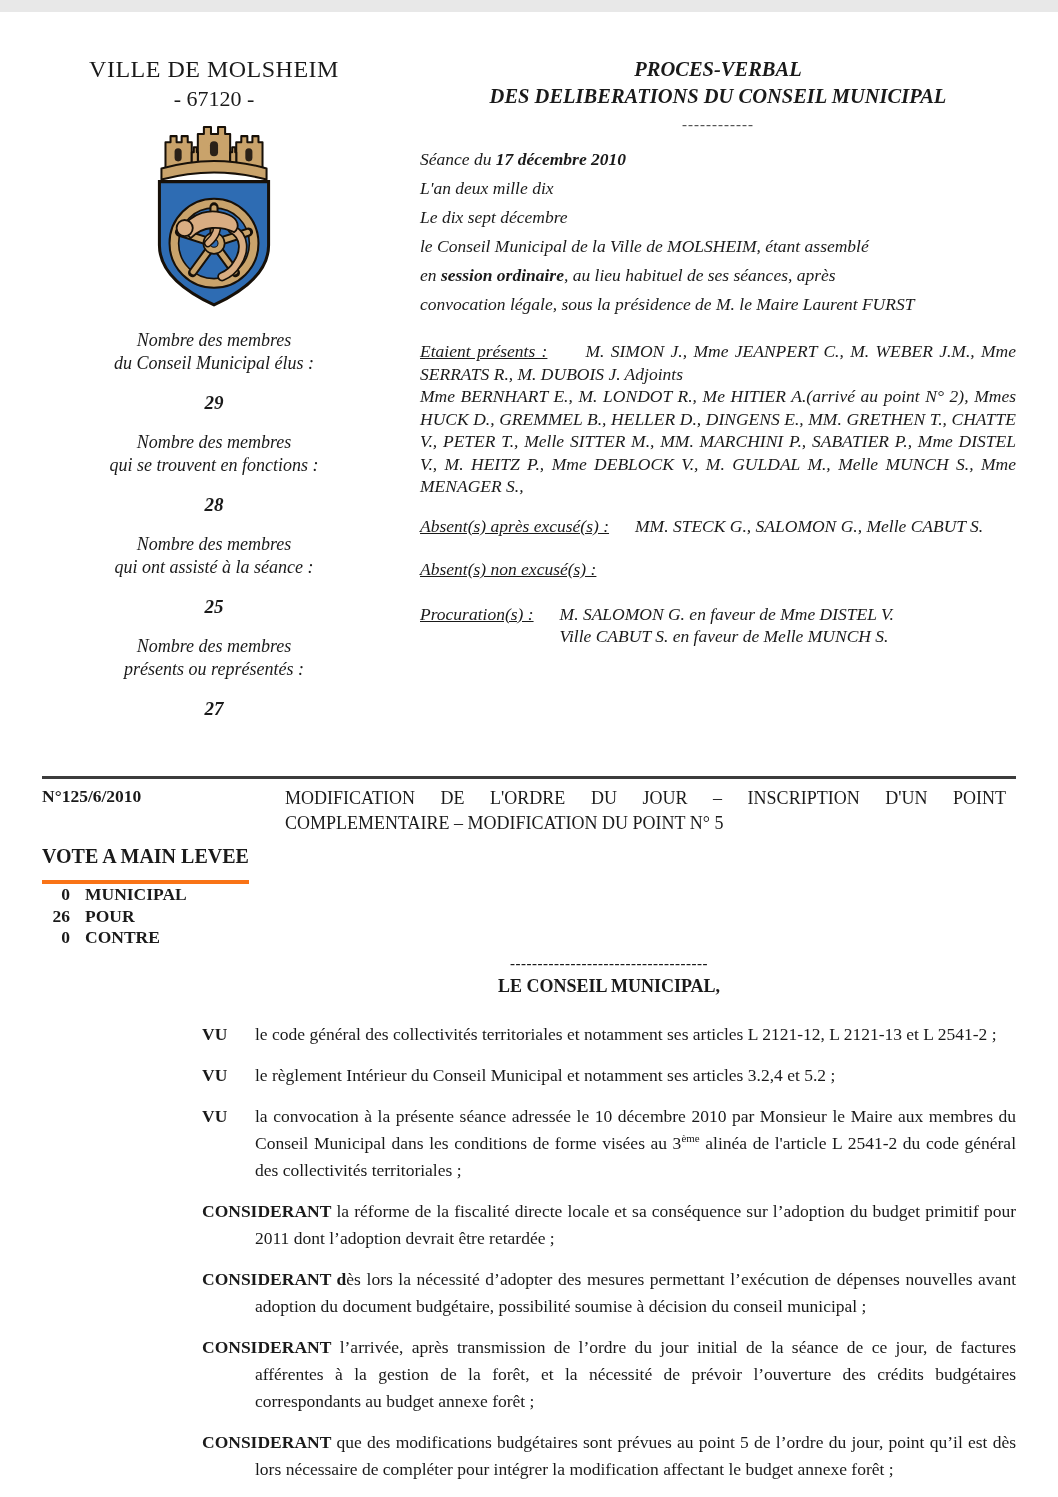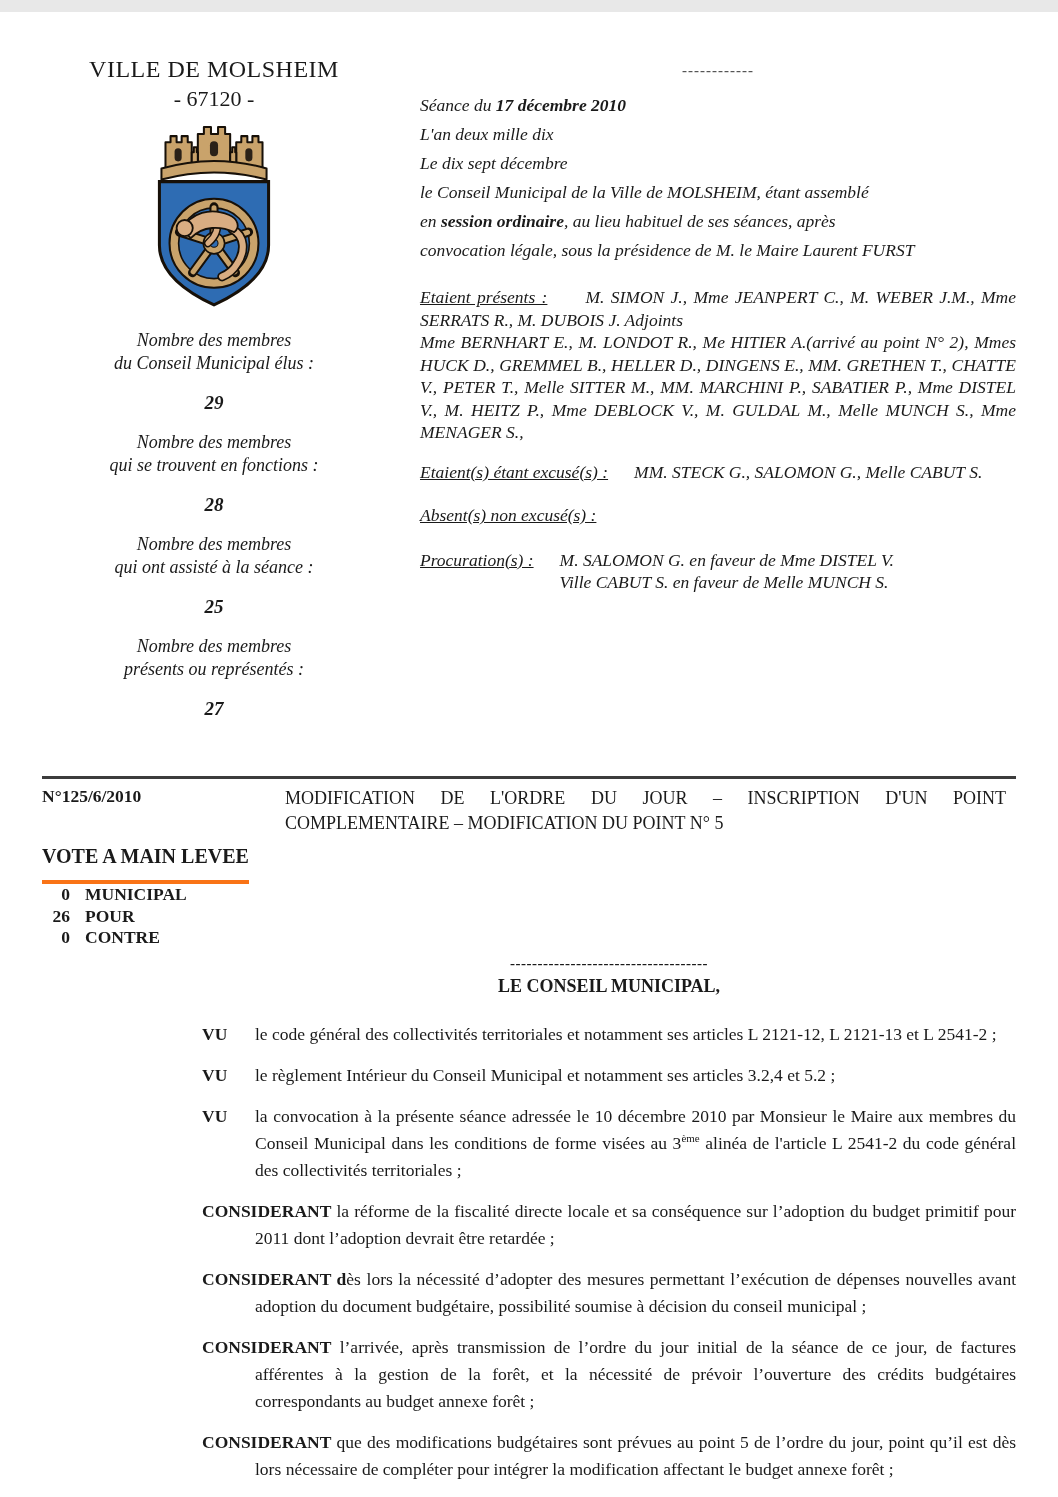--- a/index.html
+++ b/index.html
@@ -144,36 +144,40 @@
       <div>
         <div class="counter-label">
           <div>Nombre des membres</div>
           <div>présents ou représentés :</div>
         </div>
         <div class="counter-value">27</div>
       </div>
     </div>
 
     <div class="right-col">
+      <div class="pv-title">
+        <div>PROCES-VERBAL</div>
+        <div>DES DELIBERATIONS DU CONSEIL MUNICIPAL</div>
+      </div>
       <div class="hdr-dashes">------------</div>
 
       <div class="seance">
         <div><span>Séance du </span><span class="b">17 décembre 2010</span></div>
         <div>L'an deux mille dix</div>
         <div>Le dix sept décembre</div>
         <div>le Conseil Municipal de la Ville de MOLSHEIM, étant assemblé</div>
         <div><span>en </span><span class="b">session ordinaire</span><span>, au lieu habituel de ses séances, après</span></div>
         <div>convocation légale, sous la présidence de M. le Maire Laurent FURST</div>
       </div>
 
       <div class="att">
         <p class="att-presents1"><span class="u">Etaient présents :</span><span class="tab-sp"></span><span>M. SIMON J., Mme JEANPERT C., M. WEBER J.M., Mme SERRATS R., M. DUBOIS J. Adjoints</span></p>
         <p class="att-presents2">Mme BERNHART E., M. LONDOT R., Me HITIER A.(arrivé au point N° 2), Mmes HUCK D., GREMMEL B., HELLER D., DINGENS E., MM. GRETHEN T., CHATTE V., PETER T., Melle SITTER M., MM. MARCHINI P., SABATIER P., Mme DISTEL V., M. HEITZ P., Mme DEBLOCK V., M. GULDAL M., Melle MUNCH S., Mme MENAGER S.,</p>
 
-        <p class="att-row"><span class="u">Etaient(s) étant excusé(s) :</span><span class="tab-sm"></span><span>MM. STECK G., SALOMON G., Melle CABUT S.</span></p>
+        <p class="att-row"><span class="u">Absent(s) après excusé(s) :</span><span class="tab-sm"></span><span>MM. STECK G., SALOMON G., Melle CABUT S.</span></p>
 
         <p class="att-row2"><span class="u">Absent(s) non excusé(s) :</span></p>
 
         <div class="proxy">
           <span class="u">Procuration(s) :</span>
           <span class="proxy-values">
             <div>M. SALOMON G. en faveur de Mme DISTEL V.</div>
             <div>Ville CABUT S. en faveur de Melle MUNCH S.</div>
           </span>
         </div>

